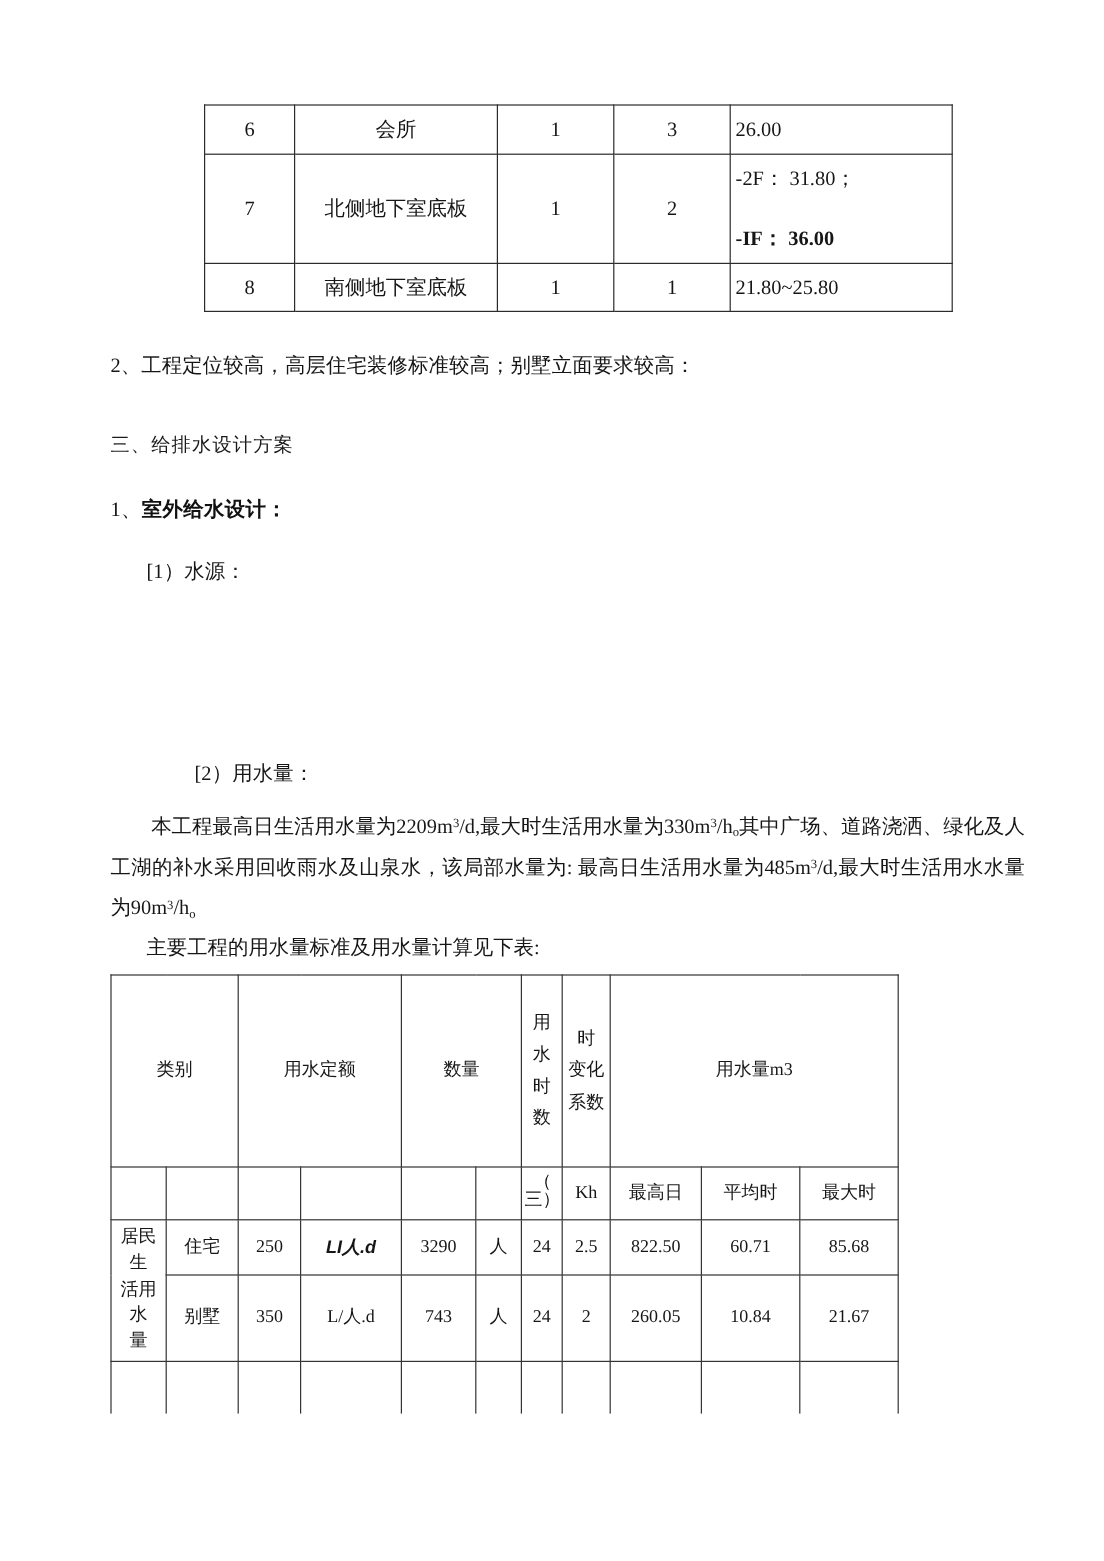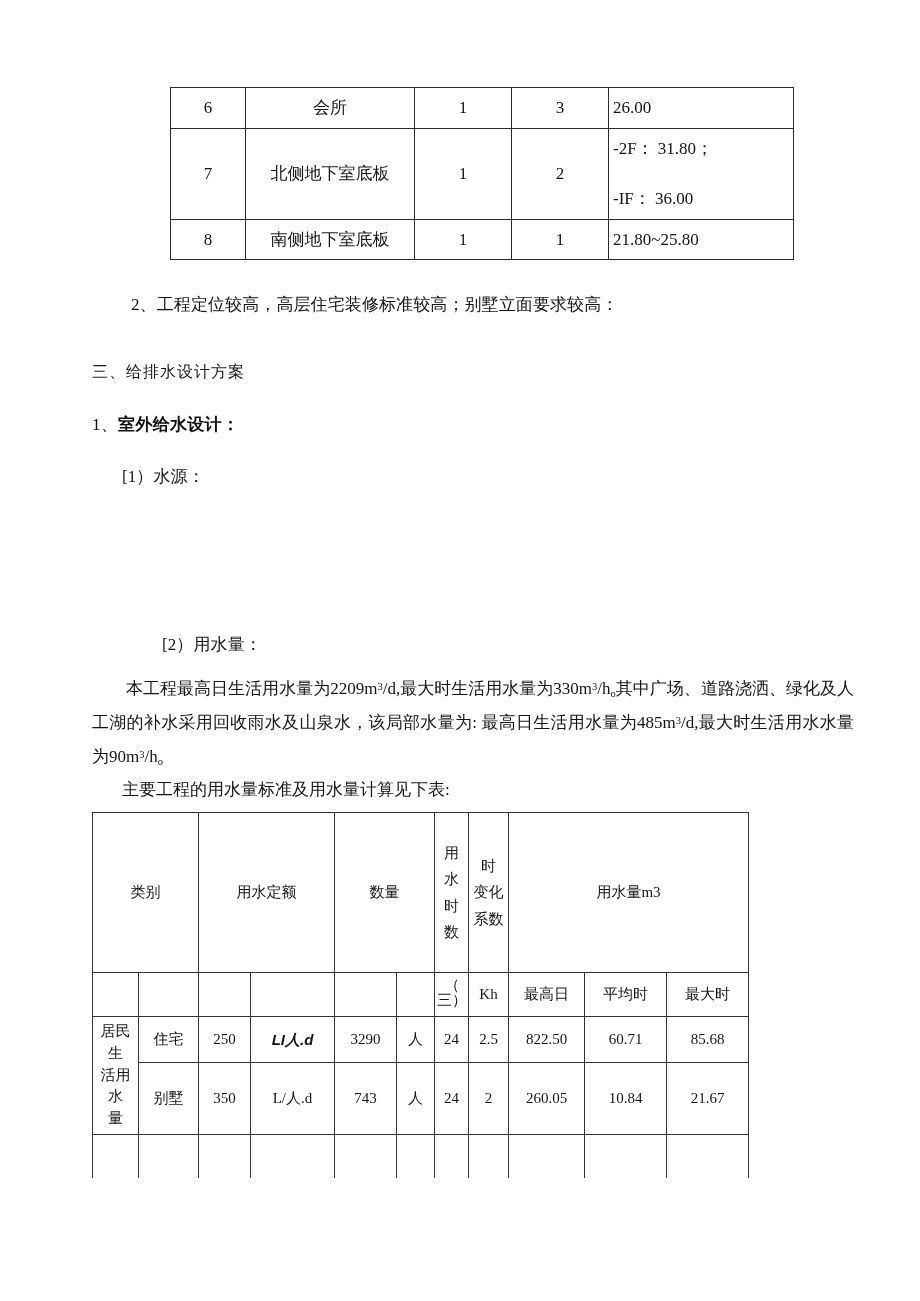--- a/index.html
+++ b/index.html
@@ -50,31 +50,31 @@
     line-height: 1.5;
     padding: 7px 4px;
   }
   #table-one td.c-no    { width: 66px; }
   #table-one td.c-name  { width: 160px; }
   #table-one td.c-n1    { width: 88px; }
   #table-one td.c-n2    { width: 88px; }
   #table-one td.c-val   { width: 176px; text-align: left; }
   #table-one tr.tall td { height: 76px; }
   #table-one td .valline { display: block; }
-  #table-one td .valline + .valline { margin-top: 24px; }
+  #table-one td .valline + .valline { margin-top: 24px; font-weight: bold; }
 
   
   .para {
     position: absolute;
     font-size: 17px;
     line-height: 1.95;
     color: #161616;
     letter-spacing: 0.1px;
   }
-  .para-2 { left: 92px; top: 288px; width: 760px; margin-left: 39px; }
+  .para-2 { left: 92px; top: 288px; width: 760px; }
 
   .h2 {
     position: absolute;
     left: 92px;
     top: 362px;
     font-size: 16px;
     line-height: 1.25;
     letter-spacing: 1px;
     color: #1a1a1a;
     font-weight: 400;

